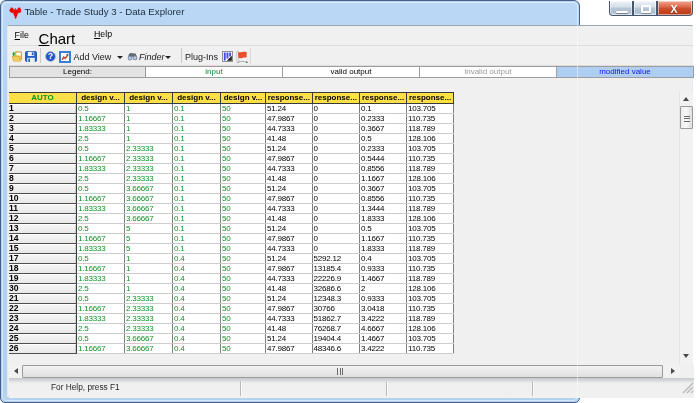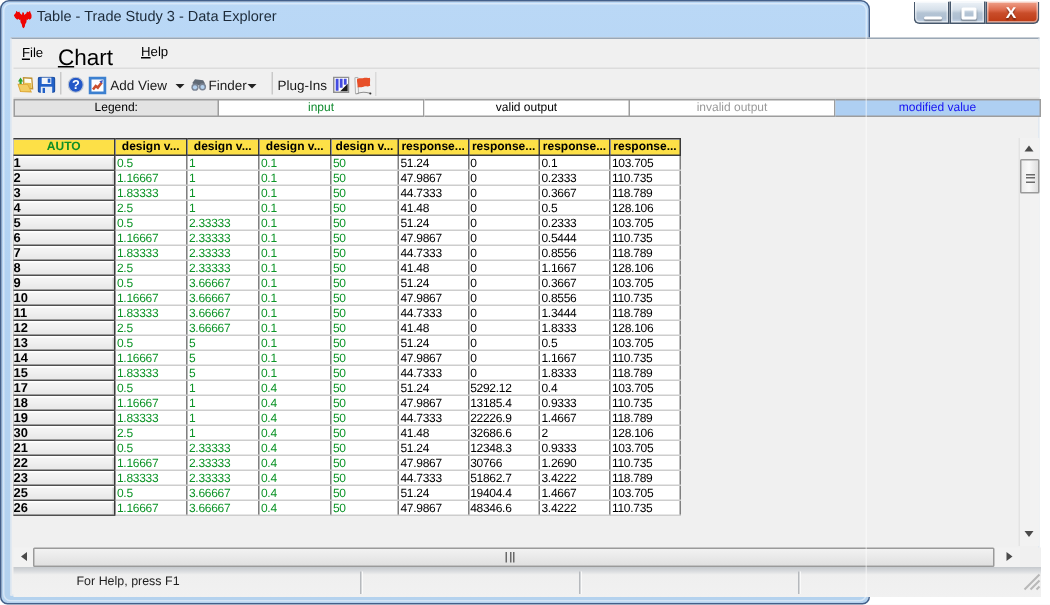--- a/index.html
+++ b/index.html
@@ -131,21 +131,21 @@
   </svg>
   <div class="tbtext" style="left:72.5px; top:51px; position:absolute;">Add View</div>
   <div class="tbarr" style="left:115.5px; top:55px; position:absolute;"></div>
   <svg style="position:absolute; left:126px; top:51px;" width="11" height="9" viewBox="0 0 11 9">
     <path d="M1.2,3.4 L3.0,0.9 L8.4,1.5 L9.7,3.6 L7.6,4.8 L2.8,4.8 Z" fill="#606a76"></path>
     <circle cx="3.0" cy="6.1" r="2.4" fill="#7a8494"></circle>
     <circle cx="3.0" cy="6.2" r="1.4" fill="#b4d2f0"></circle>
     <circle cx="8.0" cy="5.9" r="2.4" fill="#7a8494"></circle>
     <circle cx="8.0" cy="6.0" r="1.4" fill="#b4d2f0"></circle>
   </svg>
-  <div class="tbtext" style="left:138px; top:51px; position:absolute;">Finder</div>
+  <div class="tbtext" style="left:138px; top:51px; position:absolute;font-style:italic;">Finder</div>
   <div class="tbarr" style="left:164px; top:55px; position:absolute;"></div>
   <div class="tsep" style="left:180px; top:47px; position:absolute;"></div>
   <div class="tbtext" style="left:184px; top:51px; position:absolute;">Plug-Ins</div>
   <svg style="position:absolute; left:220.5px; top:50px;" width="11" height="11" viewBox="0 0 11 11">
     <rect x="0.5" y="0.5" width="10" height="10" fill="#fff" stroke="#909090" stroke-width="1"></rect>
     <rect x="1.8" y="1.5" width="1.9" height="8" fill="#444ce0"></rect>
     <rect x="4.5" y="1.5" width="1.9" height="6" fill="#444ce0"></rect>
     <rect x="7.2" y="1.5" width="1.9" height="4" fill="#444ce0"></rect>
     <path d="M9.8,9.8 L4.8,9.8 L9.8,4.8 Z" fill="#1a1a1a"></path>
   </svg>
@@ -409,33 +409,44 @@
             <td class="b">103.705</td>
           </tr>
           <tr>
             <td class="rh">22</td>
             <td class="g">1.16667</td>
             <td class="g">2.33333</td>
             <td class="g">0.4</td>
             <td class="g">50</td>
             <td class="b">47.9867</td>
             <td class="b">30766</td>
-            <td class="b">1.2690</td>
+            <td class="b">3.0418</td>
             <td class="b">110.735</td>
           </tr>
           <tr>
             <td class="rh">23</td>
             <td class="g">1.83333</td>
             <td class="g">2.33333</td>
             <td class="g">0.4</td>
             <td class="g">50</td>
             <td class="b">44.7333</td>
             <td class="b">51862.7</td>
             <td class="b">3.4222</td>
             <td class="b">118.789</td>
+          </tr>
+          <tr>
+            <td class="rh">24</td>
+            <td class="g">2.5</td>
+            <td class="g">2.33333</td>
+            <td class="g">0.4</td>
+            <td class="g">50</td>
+            <td class="b">41.48</td>
+            <td class="b">76268.7</td>
+            <td class="b">4.6667</td>
+            <td class="b">128.106</td>
           </tr>
           <tr>
             <td class="rh">25</td>
             <td class="g">0.5</td>
             <td class="g">3.66667</td>
             <td class="g">0.4</td>
             <td class="g">50</td>
             <td class="b">51.24</td>
             <td class="b">19404.4</td>
             <td class="b">1.4667</td>

